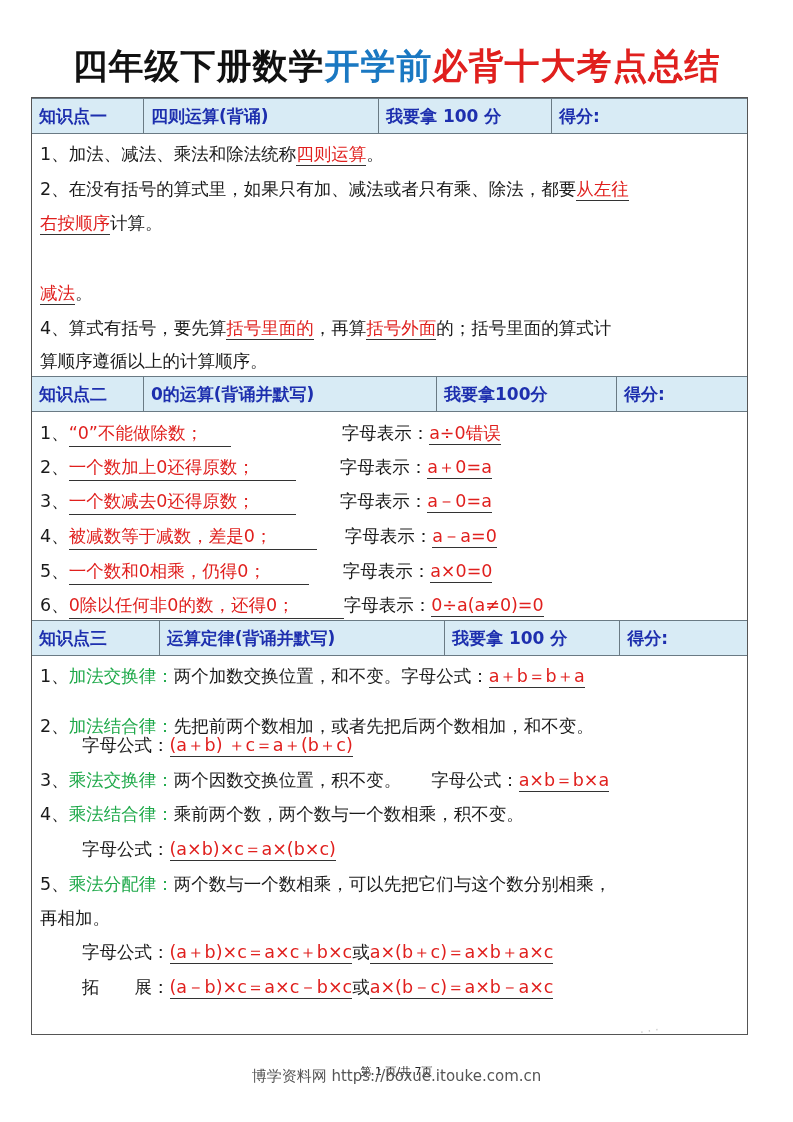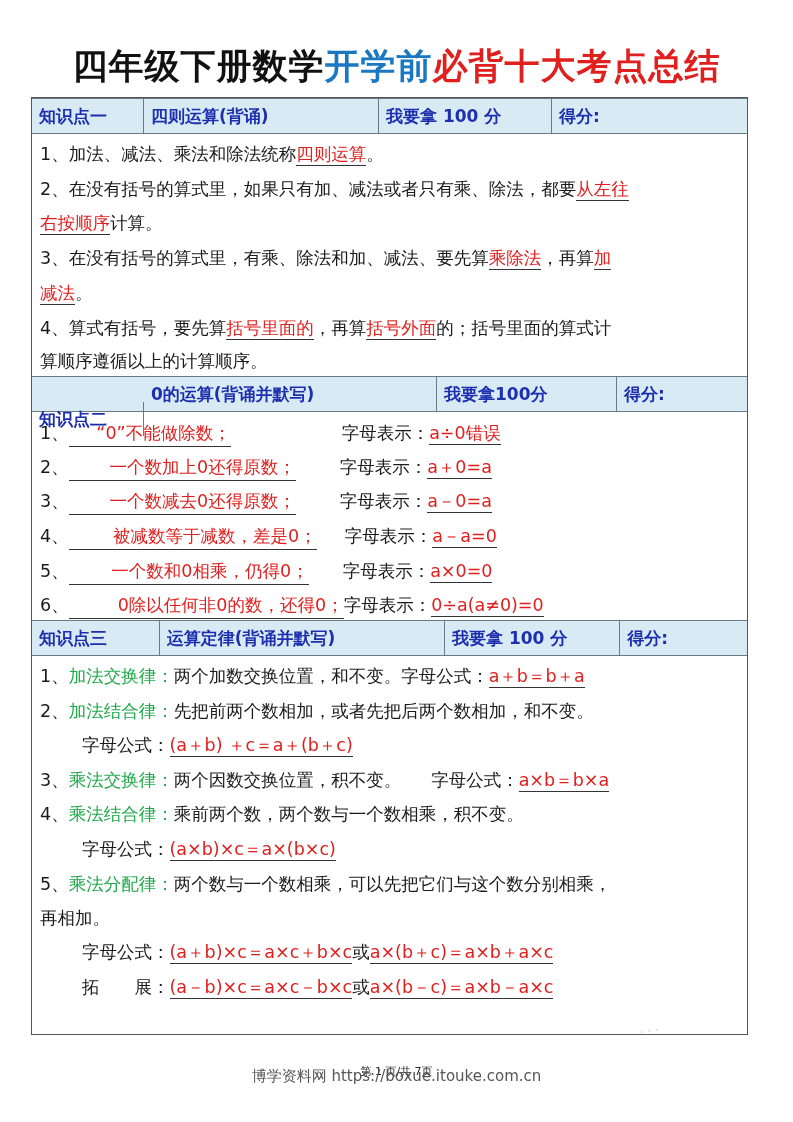--- a/index.html
+++ b/index.html
@@ -25,21 +25,21 @@
     display: flex;
   }
   .hdr .cell {
     height: 100%; display: flex; align-items: center; padding-left: 7px;
     color: #1d2fae; font-weight: bold; font-size: 17px; border-right: 1px solid #6a7a84;
     white-space: nowrap;
   }
   .hdr .cell:last-child { border-right: none; }
 
   .body-line {
-    position: absolute; left: 8px; font-size: 17.5px; line-height: 24px; white-space: nowrap; color: #1a1a1a; text-align: right;
+    position: absolute; left: 8px; font-size: 17.5px; line-height: 24px; white-space: nowrap; color: #1a1a1a;
   }
   .green { color: #1fa94a; }
   .ul-red { color: #e0201e; border-bottom: 1.5px solid #333; padding-bottom: 1px; }
 
   .footer {
     position: absolute; left: 0; top: 1067px; width: 793px; text-align: center;
     font-size: 15px; color: #555;
   }
   .pagenum {
     position: absolute; left: 0; top: 1064px; width: 793px; text-align: center;
@@ -67,35 +67,32 @@
 
   <div class="body-line" style="top:44px;">
     <span>1、加法、减法、乘法和除法统称</span><span class="ul-red">四则运算</span><span>。</span>
   </div>
   <div class="body-line" style="top:79px;">
     <span>2、在没有括号的算式里，如果只有加、减法或者只有乘、除法，都要</span><span class="ul-red">从左往</span>
   </div>
   <div class="body-line" style="top:113px;">
     <span class="ul-red">右按顺序</span><span>计算。</span>
   </div>
-  <div class="body-line" style="top:148px;">
-    <span>3、在没有括号的算式里，有乘、除法和加、减法、要先算</span><span class="ul-red">乘除法</span><span>，再算</span><span class="ul-red">加</span>
-  </div>
   <div class="body-line" style="top:183px;">
     <span class="ul-red">减法</span><span>。</span>
   </div>
   <div class="body-line" style="top:218px;">
     <span>4、算式有括号，要先算</span><span class="ul-red">括号里面的</span><span>，再算</span><span class="ul-red">括号外面</span><span>的；括号里面的算式计</span>
   </div>
   <div class="body-line" style="top:251px;">
     <span>算顺序遵循以上的计算顺序。</span>
   </div>
 
   <div class="hdr" style="top:278px;">
-    <div class="cell" style="width:112px;margin-top:25px;">知识点二</div>
+    <div class="cell" style="width:112px;">知识点二</div>
     <div class="cell" style="width:293px;">0的运算(背诵并默写)</div>
     <div class="cell" style="width:180px;">我要拿100分</div>
     <div class="cell" style="width:130px;">得分:</div>
   </div>
 
   <div class="body-line" style="top:323px;">
     <span>1、</span><span class="ul-red" style="display:inline-block;width:162px;">“0”不能做除数；</span><span style="display:inline-block;width:111px;"></span><span>字母表示：</span><span class="ul-red">a÷0错误</span>
   </div>
   <div class="body-line" style="top:357px;">
     <span>2、</span><span class="ul-red" style="display:inline-block;width:227px;">一个数加上0还得原数；</span><span style="display:inline-block;width:44px;"></span><span>字母表示：</span><span class="ul-red">a＋0=a</span>
@@ -116,21 +113,21 @@
   <div class="hdr" style="top:522px;">
     <div class="cell" style="width:131px;">知识点三</div>
     <div class="cell" style="width:293px;">运算定律(背诵并默写)</div>
     <div class="cell" style="width:180px;">我要拿 100 分</div>
     <div class="cell" style="width:130px;">得分:</div>
   </div>
 
   <div class="body-line" style="top:566px;">
     <span>1、</span><span class="green">加法交换律：</span><span>两个加数交换位置，和不变。</span><span>字母公式：</span><span class="ul-red">a＋b＝b＋a</span>
   </div>
-  <div class="body-line" style="top:601px;">
+  <div class="body-line" style="top:616px;">
     <span>2、</span><span class="green">加法结合律：</span><span>先把前两个数相加，或者先把后两个数相加，和不变。</span>
   </div>
   <div class="body-line" style="top:635px; left:50px;">
     <span>字母公式：</span><span class="ul-red">(a＋b) ＋c＝a＋(b＋c)</span>
   </div>
   <div class="body-line" style="top:670px;">
     <span>3、</span><span class="green">乘法交换律：</span><span>两个因数交换位置，积不变。</span><span style="display:inline-block;width:30px;"></span><span>字母公式：</span><span class="ul-red">a×b＝b×a</span>
   </div>
   <div class="body-line" style="top:704px;">
     <span>4、</span><span class="green">乘法结合律：</span><span>乘前两个数，两个数与一个数相乘，积不变。</span>

